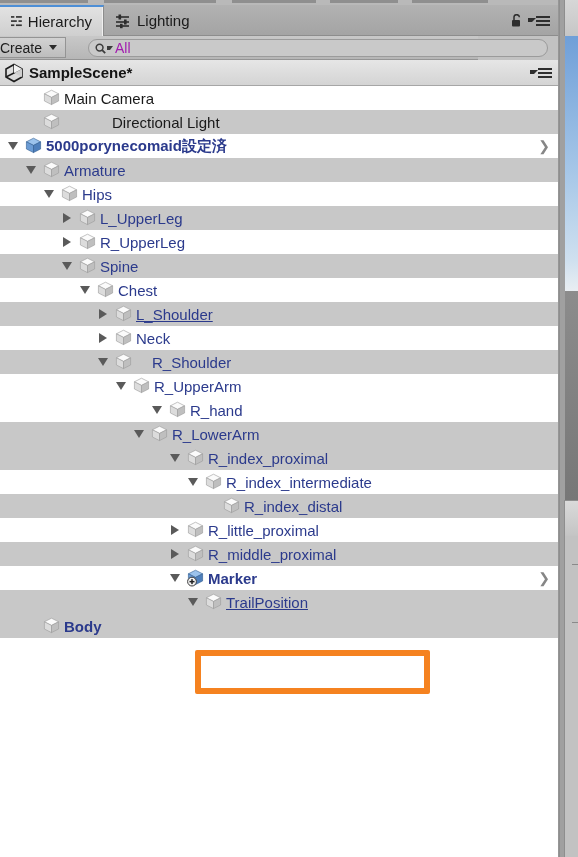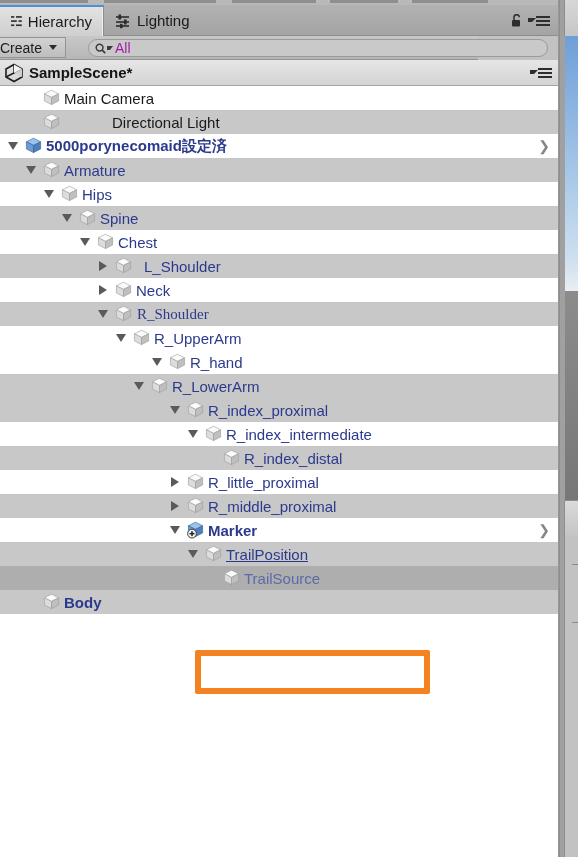--- a/index.html
+++ b/index.html
@@ -343,20 +343,42 @@
         </div>
         <svg viewBox="0 0 19 19" class="go-icon" style="left: 60px; top: 2px;">
           <path d="M9.5 2.2 L16.6 5.8 L9.5 9.4 L2.4 5.8 Z" fill="#fbfbfb" stroke="#9a9a9a" stroke-width="0.6"></path>
           <path d="M2.4 5.8 L9.5 9.4 L9.5 16.6 L2.4 13 Z" fill="#dcdcdc" stroke="#9a9a9a" stroke-width="0.6"></path>
           <path d="M9.5 9.4 L16.6 5.8 L16.6 13 L9.5 16.6 Z" fill="#bfbfbf" stroke="#9a9a9a" stroke-width="0.6"></path>
         </svg>
         <span class="row-label" style="left: 82px;">Hips</span>
       </div>
       <div class="row alt">
         <div class="arrow-box" style="left: 60px;">
+          <div class="arrow-r"></div>
+        </div>
+        <svg viewBox="0 0 19 19" class="go-icon" style="left: 78px; top: 2px;">
+          <path d="M9.5 2.2 L16.6 5.8 L9.5 9.4 L2.4 5.8 Z" fill="#fbfbfb" stroke="#9a9a9a" stroke-width="0.6"></path>
+          <path d="M2.4 5.8 L9.5 9.4 L9.5 16.6 L2.4 13 Z" fill="#dcdcdc" stroke="#9a9a9a" stroke-width="0.6"></path>
+          <path d="M9.5 9.4 L16.6 5.8 L16.6 13 L9.5 16.6 Z" fill="#bfbfbf" stroke="#9a9a9a" stroke-width="0.6"></path>
+        </svg>
+        <span class="row-label" style="left: 100px;">L_UpperLeg</span>
+      </div>
+      <div class="row">
+        <div class="arrow-box" style="left: 60px;">
+          <div class="arrow-r"></div>
+        </div>
+        <svg viewBox="0 0 19 19" class="go-icon" style="left: 78px; top: 2px;">
+          <path d="M9.5 2.2 L16.6 5.8 L9.5 9.4 L2.4 5.8 Z" fill="#fbfbfb" stroke="#9a9a9a" stroke-width="0.6"></path>
+          <path d="M2.4 5.8 L9.5 9.4 L9.5 16.6 L2.4 13 Z" fill="#dcdcdc" stroke="#9a9a9a" stroke-width="0.6"></path>
+          <path d="M9.5 9.4 L16.6 5.8 L16.6 13 L9.5 16.6 Z" fill="#bfbfbf" stroke="#9a9a9a" stroke-width="0.6"></path>
+        </svg>
+        <span class="row-label" style="left: 100px;">R_UpperLeg</span>
+      </div>
+      <div class="row alt">
+        <div class="arrow-box" style="left: 60px;">
           <div class="arrow-d"></div>
         </div>
         <svg viewBox="0 0 19 19" class="go-icon" style="left: 78px; top: 2px;">
           <path d="M9.5 2.2 L16.6 5.8 L9.5 9.4 L2.4 5.8 Z" fill="#fbfbfb" stroke="#9a9a9a" stroke-width="0.6"></path>
           <path d="M2.4 5.8 L9.5 9.4 L9.5 16.6 L2.4 13 Z" fill="#dcdcdc" stroke="#9a9a9a" stroke-width="0.6"></path>
           <path d="M9.5 9.4 L16.6 5.8 L16.6 13 L9.5 16.6 Z" fill="#bfbfbf" stroke="#9a9a9a" stroke-width="0.6"></path>
         </svg>
         <span class="row-label" style="left: 100px;">Spine</span>
       </div>
       <div class="row">
@@ -372,21 +394,21 @@
       </div>
       <div class="row alt">
         <div class="arrow-box" style="left: 96px;">
           <div class="arrow-r"></div>
         </div>
         <svg viewBox="0 0 19 19" class="go-icon" style="left: 114px; top: 2px;">
           <path d="M9.5 2.2 L16.6 5.8 L9.5 9.4 L2.4 5.8 Z" fill="#fbfbfb" stroke="#9a9a9a" stroke-width="0.6"></path>
           <path d="M2.4 5.8 L9.5 9.4 L9.5 16.6 L2.4 13 Z" fill="#dcdcdc" stroke="#9a9a9a" stroke-width="0.6"></path>
           <path d="M9.5 9.4 L16.6 5.8 L16.6 13 L9.5 16.6 Z" fill="#bfbfbf" stroke="#9a9a9a" stroke-width="0.6"></path>
         </svg>
-        <span class="row-label" style="left: 144px;">L_Shoulder</span>
+        <span class="row-label" style="left: 136px; text-decoration: underline;">L_Shoulder</span>
       </div>
       <div class="row">
         <div class="arrow-box" style="left: 96px;">
           <div class="arrow-r"></div>
         </div>
         <svg viewBox="0 0 19 19" class="go-icon" style="left: 114px; top: 2px;">
           <path d="M9.5 2.2 L16.6 5.8 L9.5 9.4 L2.4 5.8 Z" fill="#fbfbfb" stroke="#9a9a9a" stroke-width="0.6"></path>
           <path d="M2.4 5.8 L9.5 9.4 L9.5 16.6 L2.4 13 Z" fill="#dcdcdc" stroke="#9a9a9a" stroke-width="0.6"></path>
           <path d="M9.5 9.4 L16.6 5.8 L16.6 13 L9.5 16.6 Z" fill="#bfbfbf" stroke="#9a9a9a" stroke-width="0.6"></path>
         </svg>
@@ -394,21 +416,21 @@
       </div>
       <div class="row alt">
         <div class="arrow-box" style="left: 96px;">
           <div class="arrow-d"></div>
         </div>
         <svg viewBox="0 0 19 19" class="go-icon" style="left: 114px; top: 2px;">
           <path d="M9.5 2.2 L16.6 5.8 L9.5 9.4 L2.4 5.8 Z" fill="#fbfbfb" stroke="#9a9a9a" stroke-width="0.6"></path>
           <path d="M2.4 5.8 L9.5 9.4 L9.5 16.6 L2.4 13 Z" fill="#dcdcdc" stroke="#9a9a9a" stroke-width="0.6"></path>
           <path d="M9.5 9.4 L16.6 5.8 L16.6 13 L9.5 16.6 Z" fill="#bfbfbf" stroke="#9a9a9a" stroke-width="0.6"></path>
         </svg>
-        <span class="row-label" style="left: 137px; font-family: Liberation Serif, serif;">R_Shoulder</span>
+        <span class="row-label" style="left: 152px;">R_Shoulder</span>
       </div>
       <div class="row">
         <div class="arrow-box" style="left: 114px;">
           <div class="arrow-d"></div>
         </div>
         <svg viewBox="0 0 19 19" class="go-icon" style="left: 132px; top: 2px;">
           <path d="M9.5 2.2 L16.6 5.8 L9.5 9.4 L2.4 5.8 Z" fill="#fbfbfb" stroke="#9a9a9a" stroke-width="0.6"></path>
           <path d="M2.4 5.8 L9.5 9.4 L9.5 16.6 L2.4 13 Z" fill="#dcdcdc" stroke="#9a9a9a" stroke-width="0.6"></path>
           <path d="M9.5 9.4 L16.6 5.8 L16.6 13 L9.5 16.6 Z" fill="#bfbfbf" stroke="#9a9a9a" stroke-width="0.6"></path>
         </svg>
@@ -509,28 +531,20 @@
         <div class="arrow-box" style="left: 186px;">
           <div class="arrow-d"></div>
         </div>
         <svg viewBox="0 0 19 19" class="go-icon" style="left: 204px; top: 2px;">
           <path d="M9.5 2.2 L16.6 5.8 L9.5 9.4 L2.4 5.8 Z" fill="#fbfbfb" stroke="#9a9a9a" stroke-width="0.6"></path>
           <path d="M2.4 5.8 L9.5 9.4 L9.5 16.6 L2.4 13 Z" fill="#dcdcdc" stroke="#9a9a9a" stroke-width="0.6"></path>
           <path d="M9.5 9.4 L16.6 5.8 L16.6 13 L9.5 16.6 Z" fill="#bfbfbf" stroke="#9a9a9a" stroke-width="0.6"></path>
         </svg>
         <span class="row-label" style="left: 226px; text-decoration: underline;">TrailPosition</span>
       </div>
-      <div class="row selected">
-        <svg viewBox="0 0 19 19" class="go-icon" style="left: 222px; top: 2px;">
-          <path d="M9.5 2.2 L16.6 5.8 L9.5 9.4 L2.4 5.8 Z" fill="#fbfbfb" stroke="#9a9a9a" stroke-width="0.6"></path>
-          <path d="M2.4 5.8 L9.5 9.4 L9.5 16.6 L2.4 13 Z" fill="#dcdcdc" stroke="#9a9a9a" stroke-width="0.6"></path>
-          <path d="M9.5 9.4 L16.6 5.8 L16.6 13 L9.5 16.6 Z" fill="#bfbfbf" stroke="#9a9a9a" stroke-width="0.6"></path>
-        </svg>
-        <span class="row-label dim" style="left: 244px;">TrailSource</span>
-      </div>
       <div class="row alt">
         <svg viewBox="0 0 19 19" class="go-icon" style="left: 42px; top: 2px;">
           <path d="M9.5 2.2 L16.6 5.8 L9.5 9.4 L2.4 5.8 Z" fill="#fbfbfb" stroke="#9a9a9a" stroke-width="0.6"></path>
           <path d="M2.4 5.8 L9.5 9.4 L9.5 16.6 L2.4 13 Z" fill="#dcdcdc" stroke="#9a9a9a" stroke-width="0.6"></path>
           <path d="M9.5 9.4 L16.6 5.8 L16.6 13 L9.5 16.6 Z" fill="#bfbfbf" stroke="#9a9a9a" stroke-width="0.6"></path>
         </svg>
         <span class="row-label bold" style="left: 64px;">Body</span>
       </div>
     </div>
 

